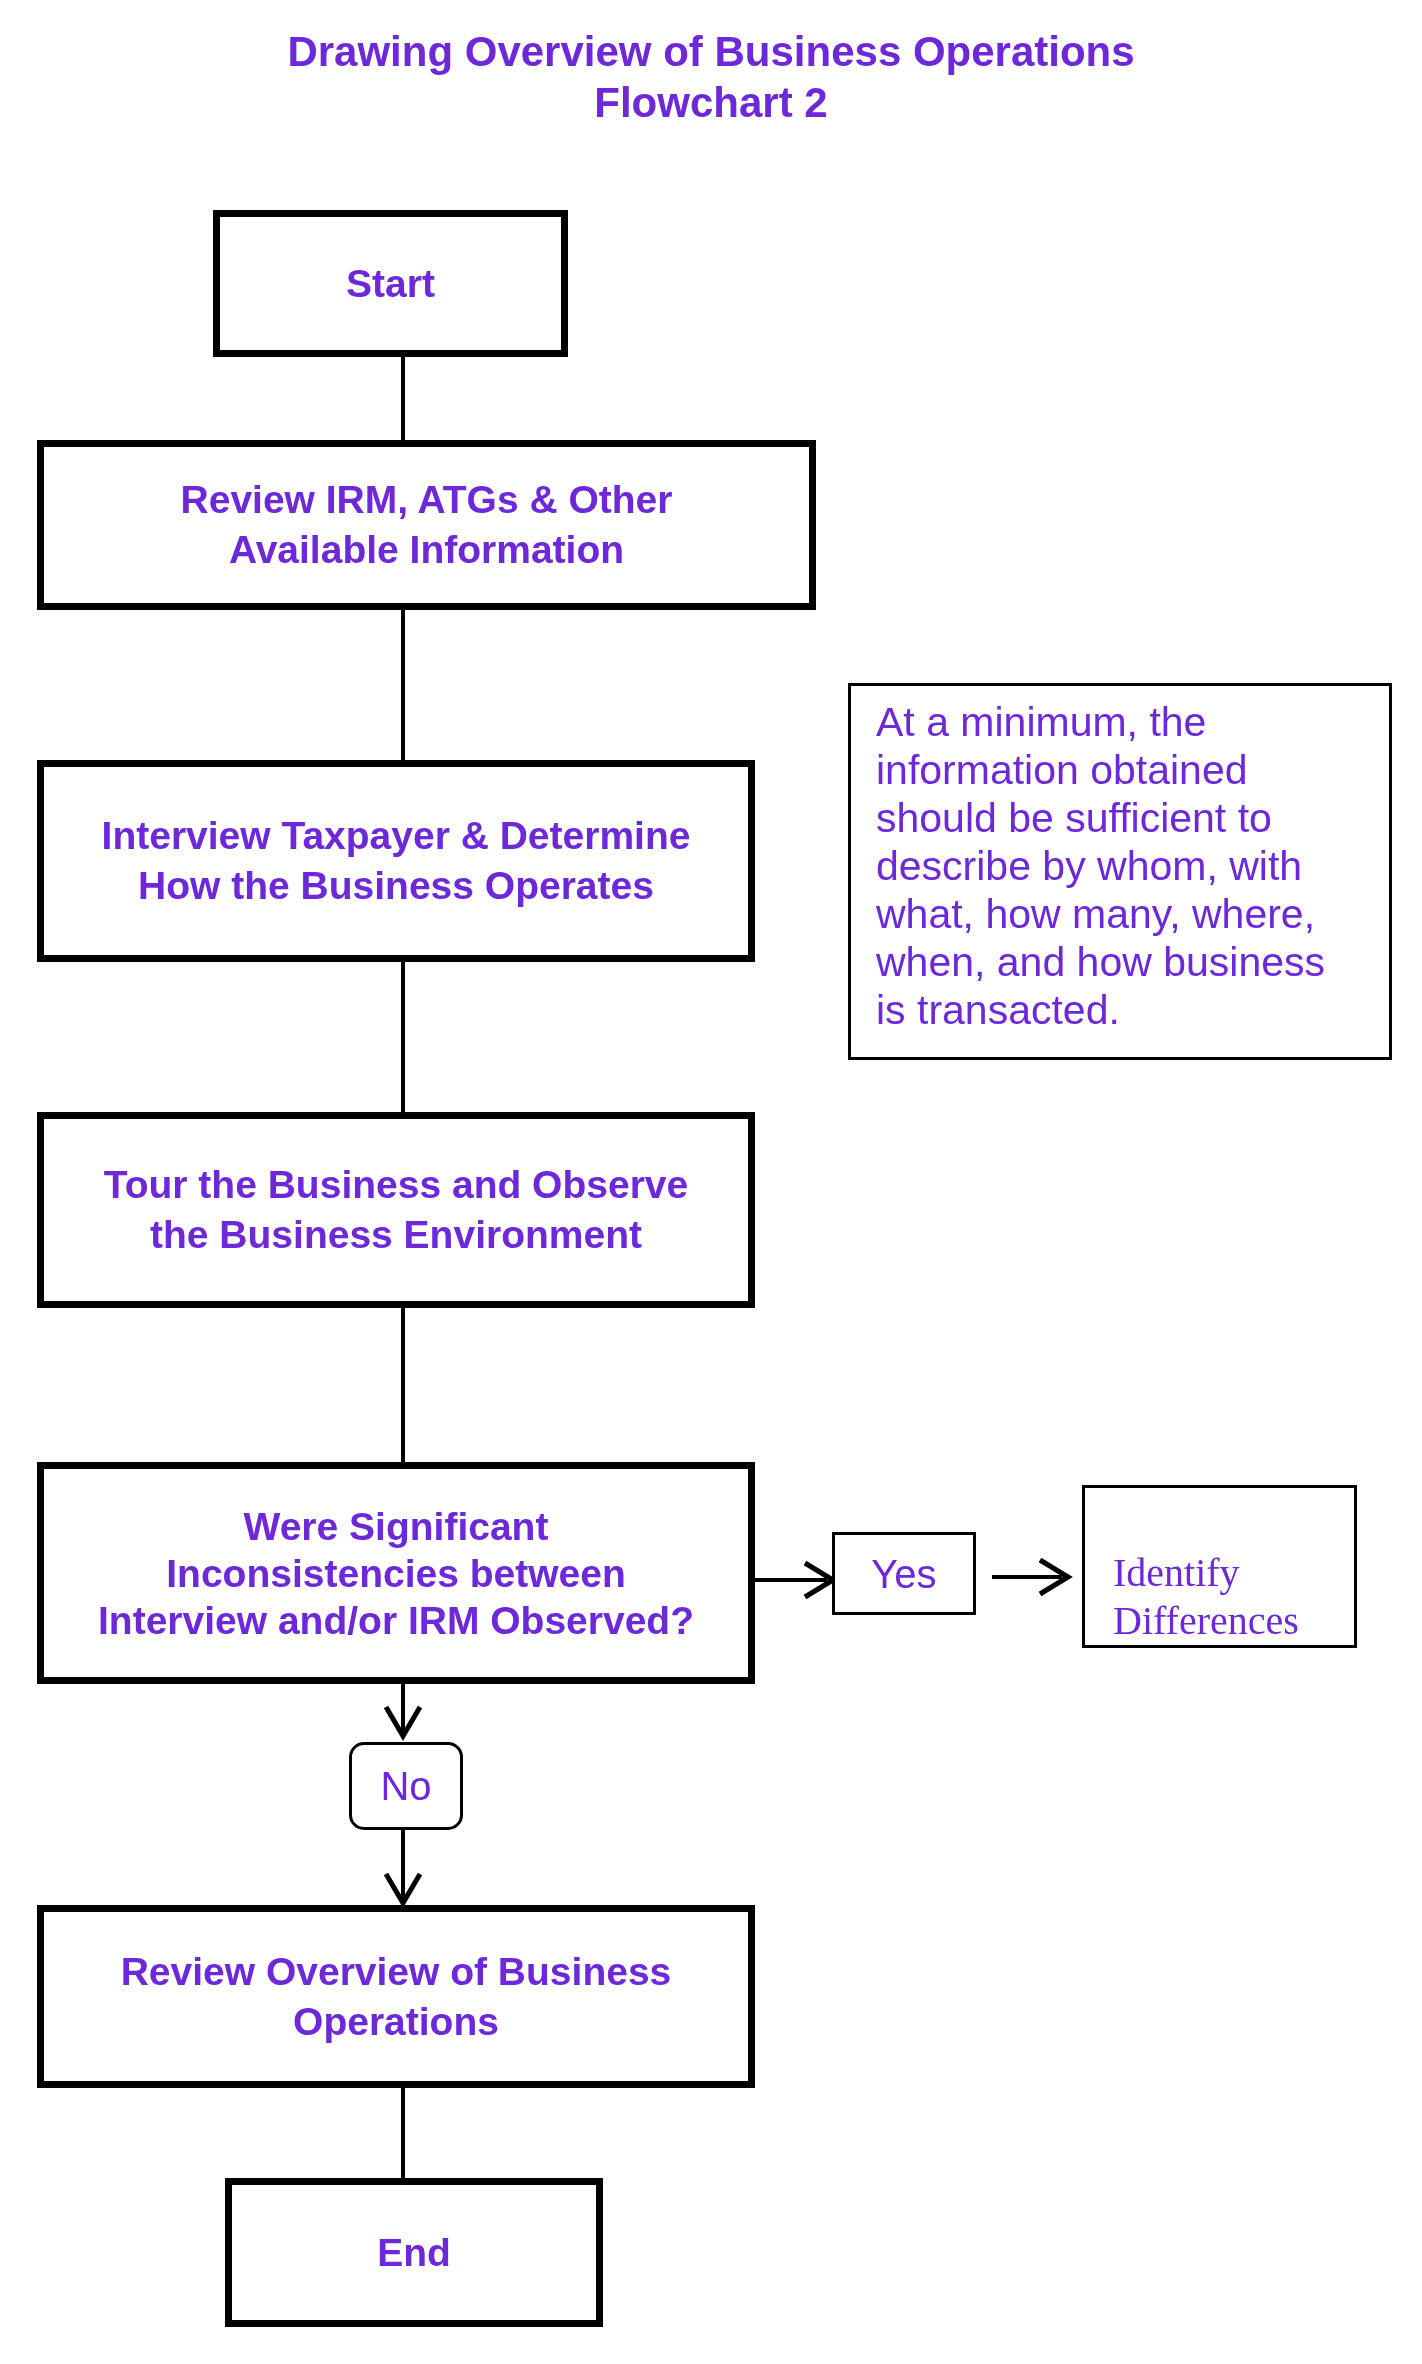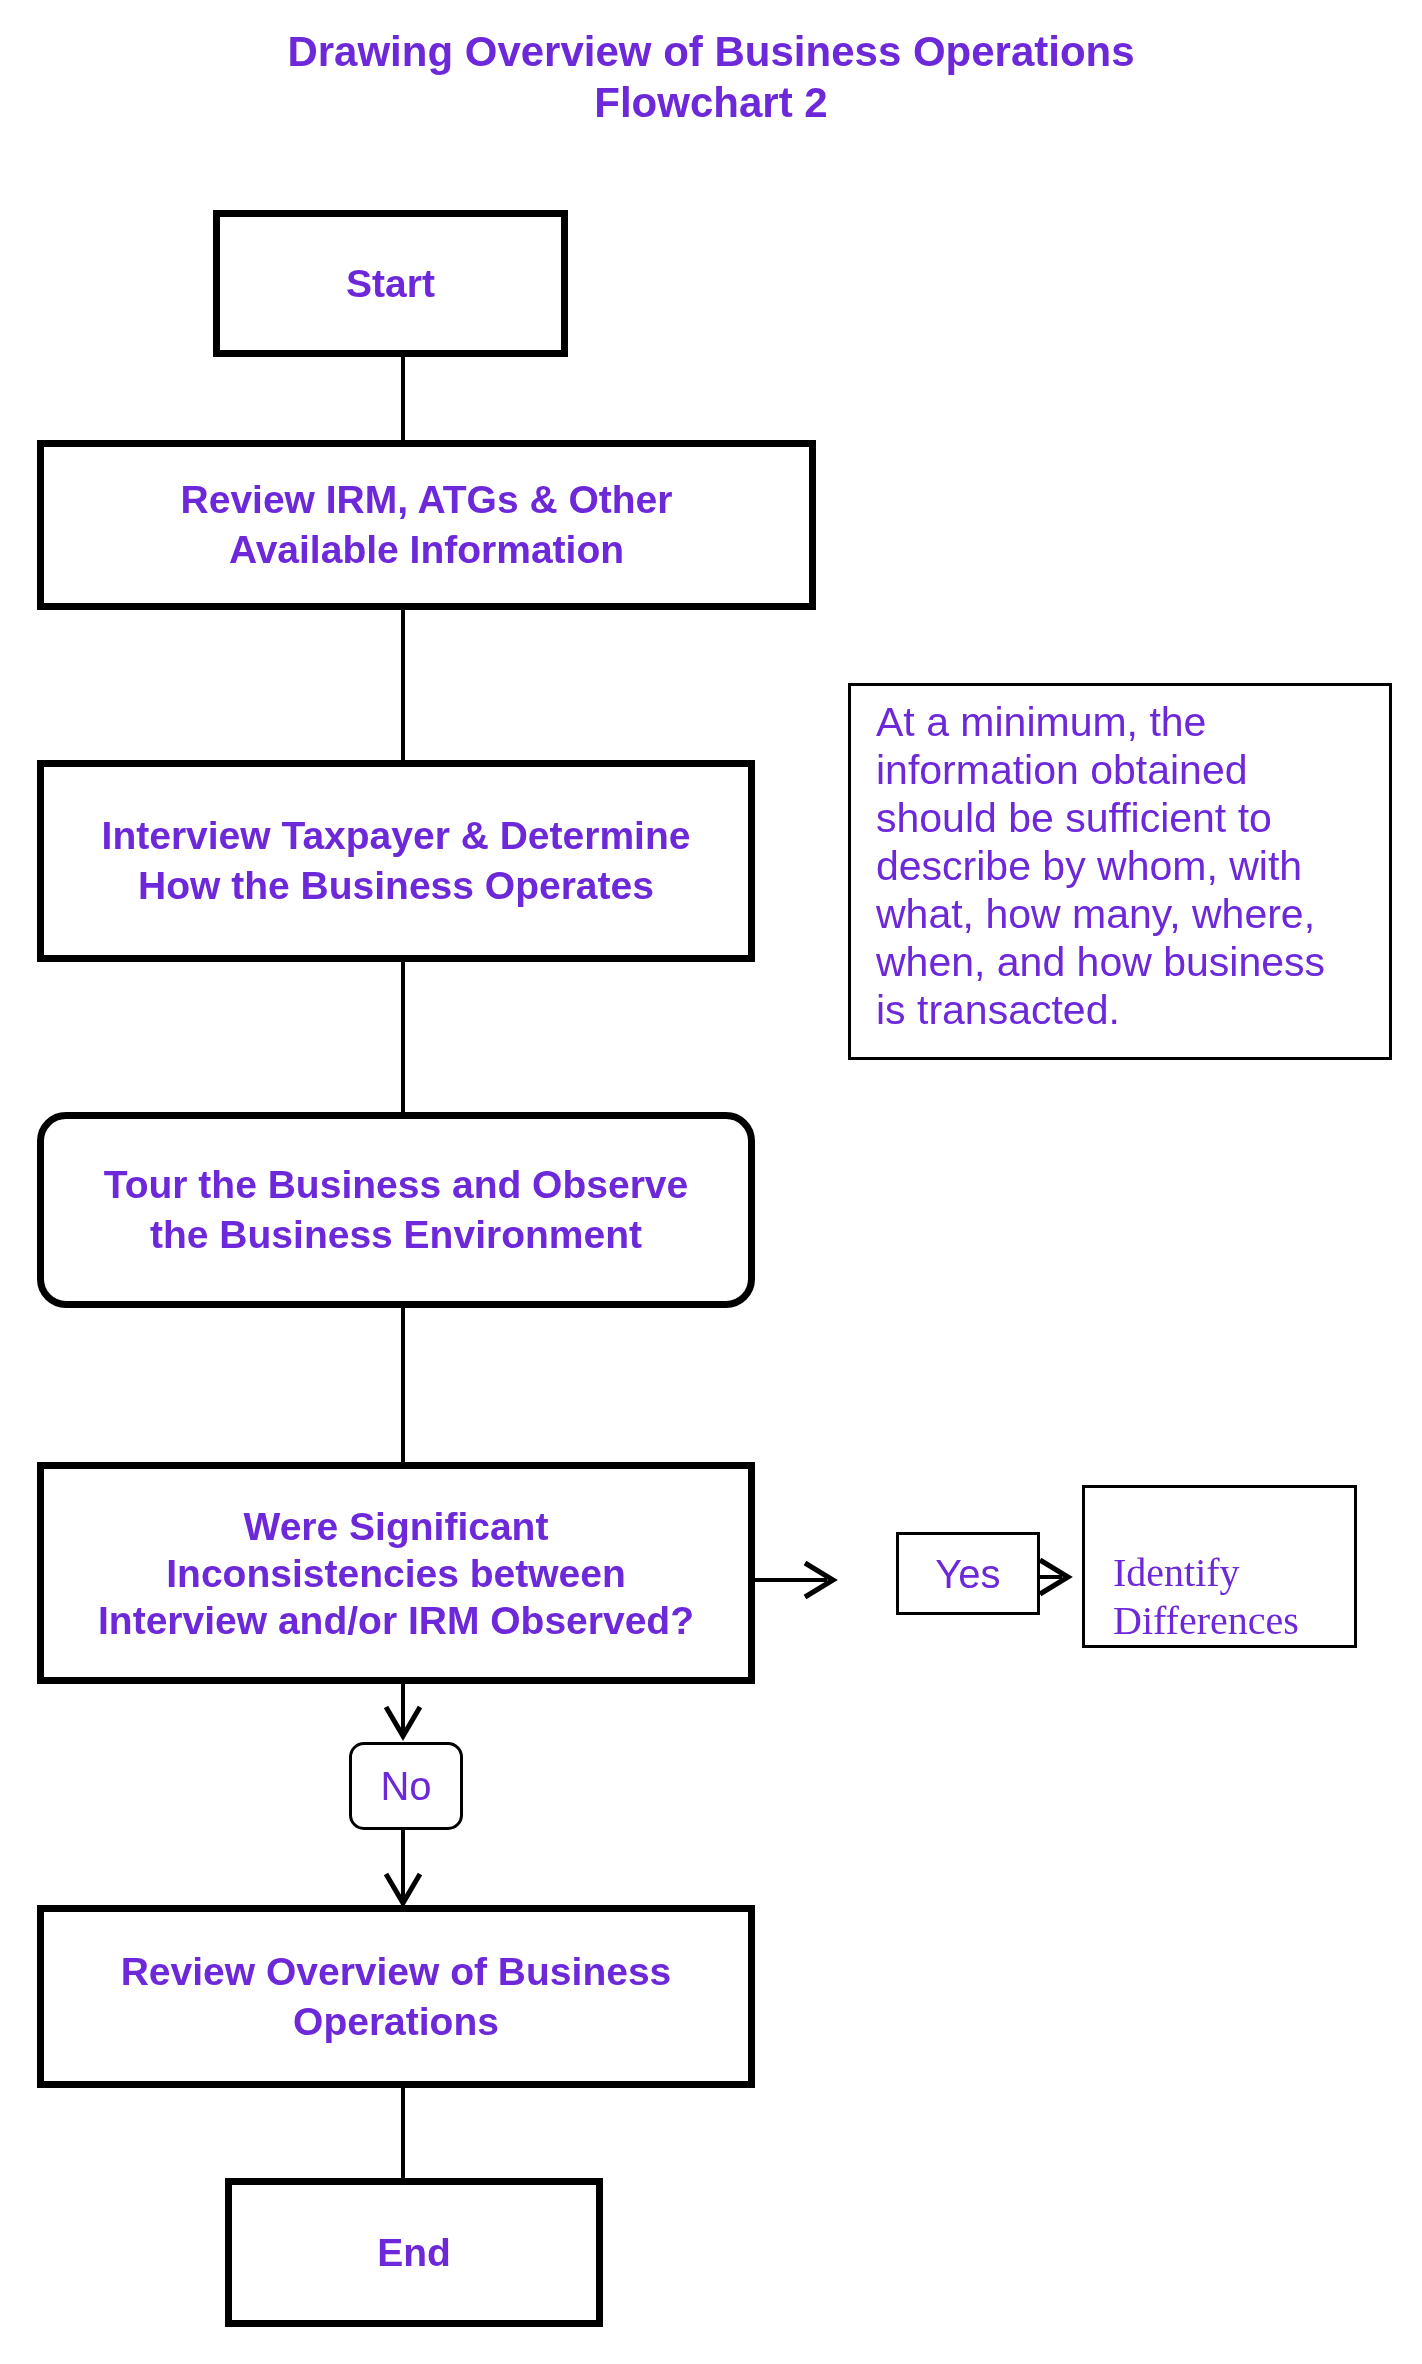--- a/index.html
+++ b/index.html
@@ -118,32 +118,32 @@
   <div class="node thin note-box" style="left:848px; top:683px; width:544px; height:377px;">
     <span>At a minimum, the
 information obtained
 should be sufficient to
 describe by whom, with
 what, how many, where,
 when, and how business
 is transacted.</span>
   </div>
 
-  <div class="node thick" style="left:37px; top:1112px; width:718px; height:196px;border-radius:29px;">
+  <div class="node thick" style="left:37px; top:1112px; width:718px; height:196px;">
     <span>Tour the Business and Observe
 the Business Environment</span>
   </div>
 
   <div class="node thick decision" style="left:37px; top:1462px; width:718px; height:222px;">
     <span>Were Significant
 Inconsistencies between
 Interview and/or IRM Observed?</span>
   </div>
 
-  <div class="node thin" style="left:896px; top:1532px; width:144px; height:83px;">
+  <div class="node thin" style="left:832px; top:1532px; width:144px; height:83px;">
     <span>Yes</span>
   </div>
 
   <div class="node thin identify-box" style="left:1082px; top:1485px; width:275px; height:163px;">
     <span>Identify
 Differences</span>
   </div>
 
   <div class="node thin" style="left:349px; top:1742px; width:114px; height:88px;border-radius:15px;">
     <span>No</span>

